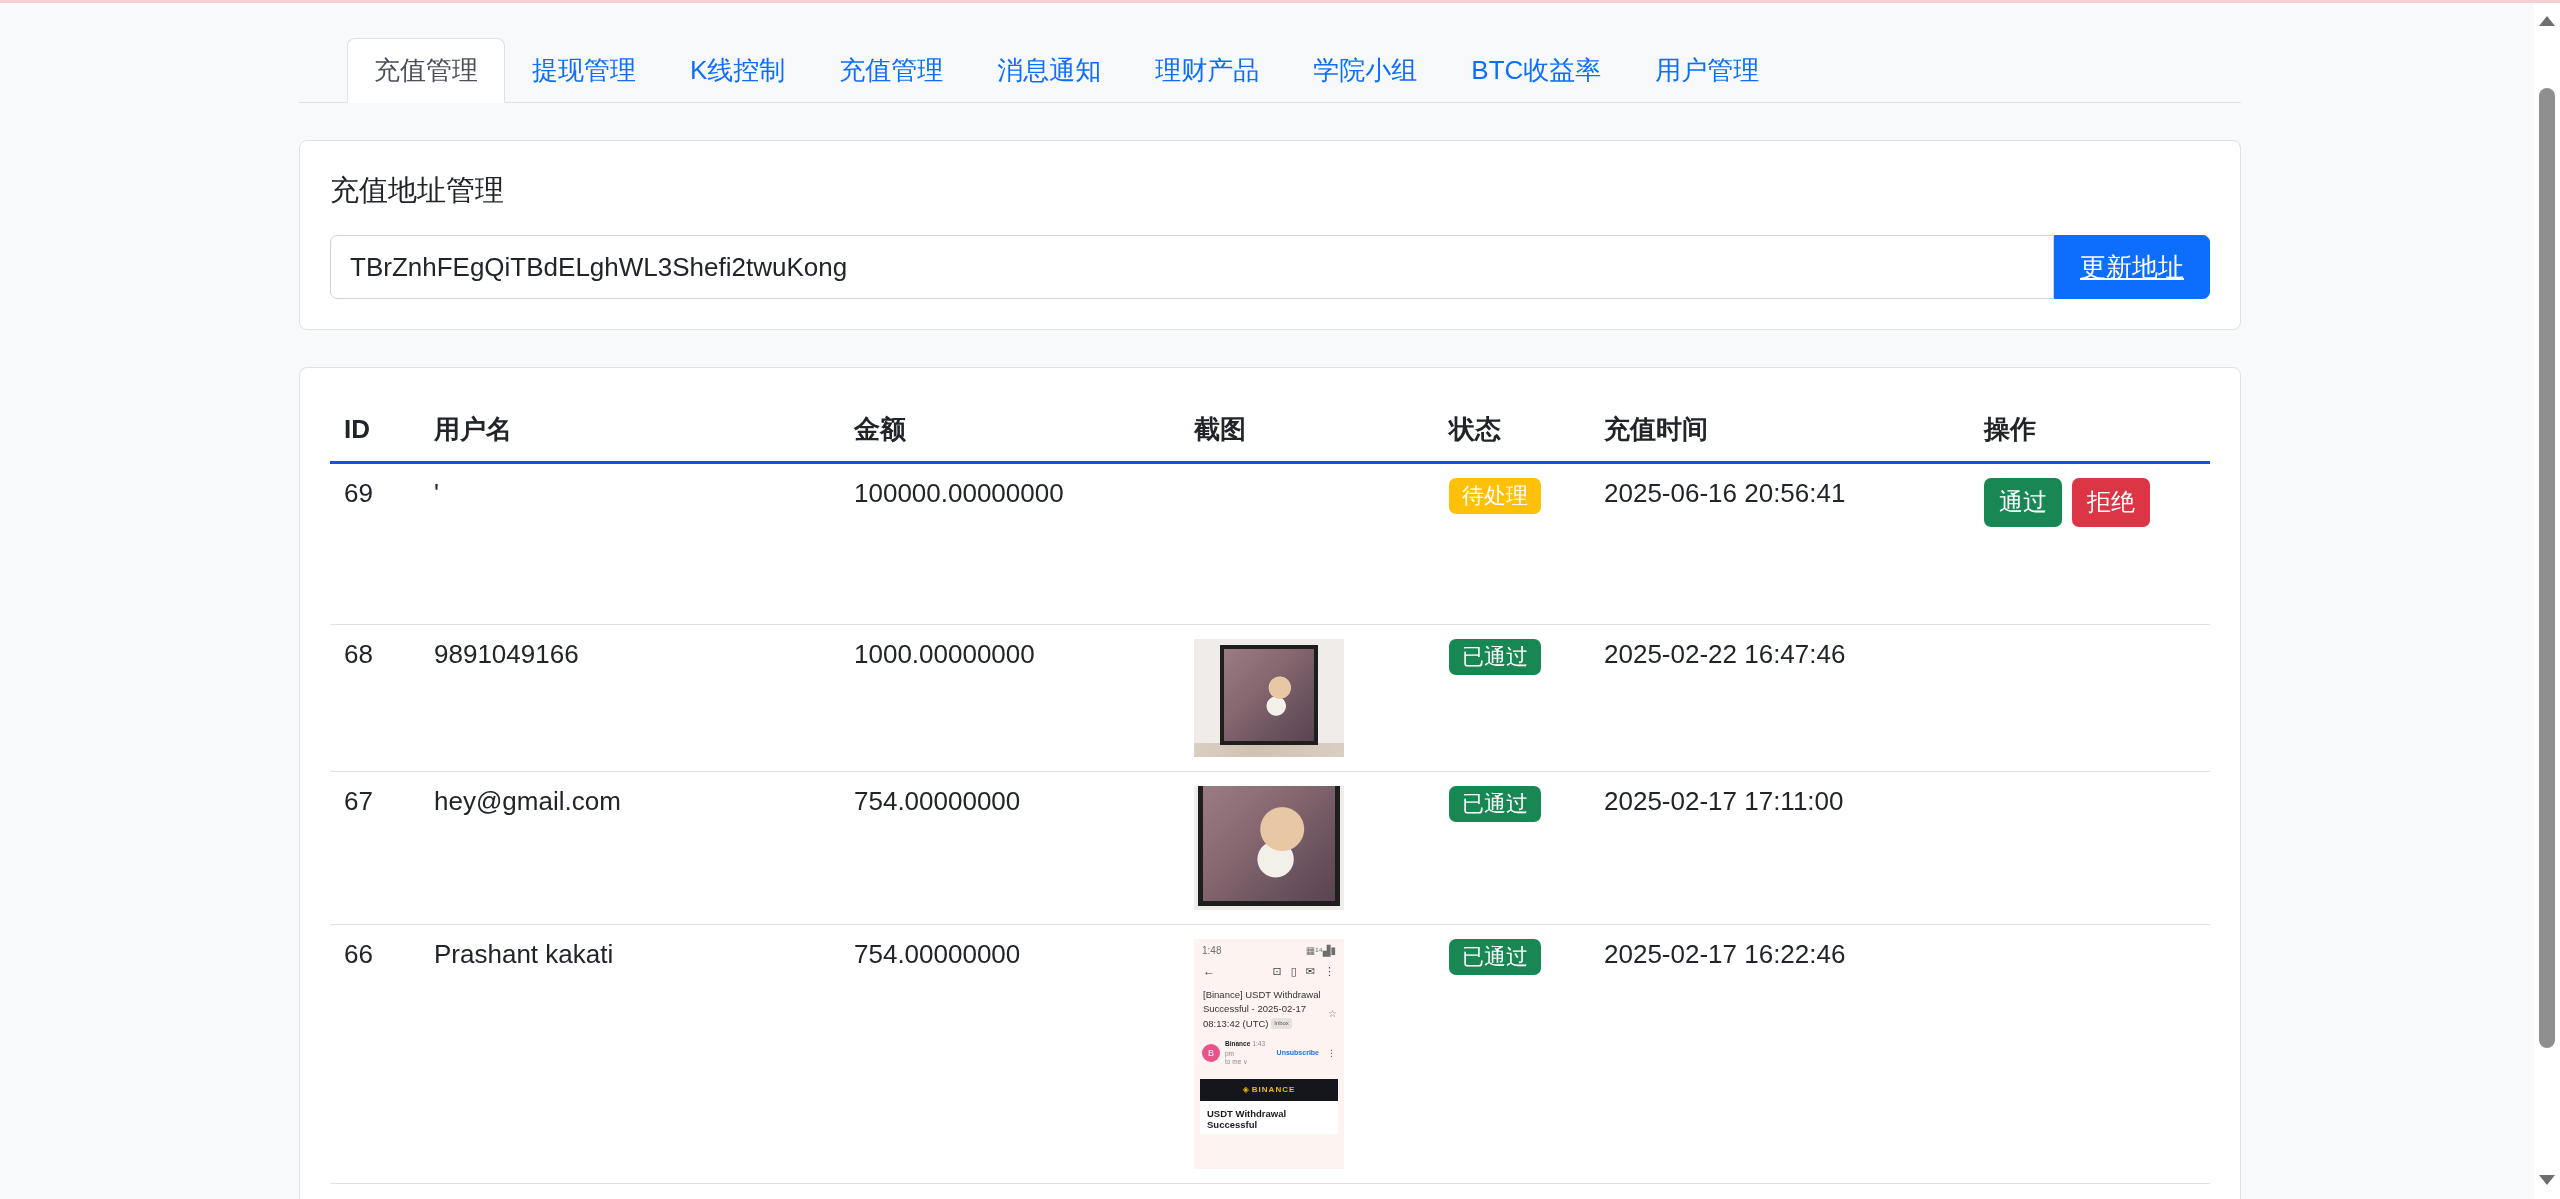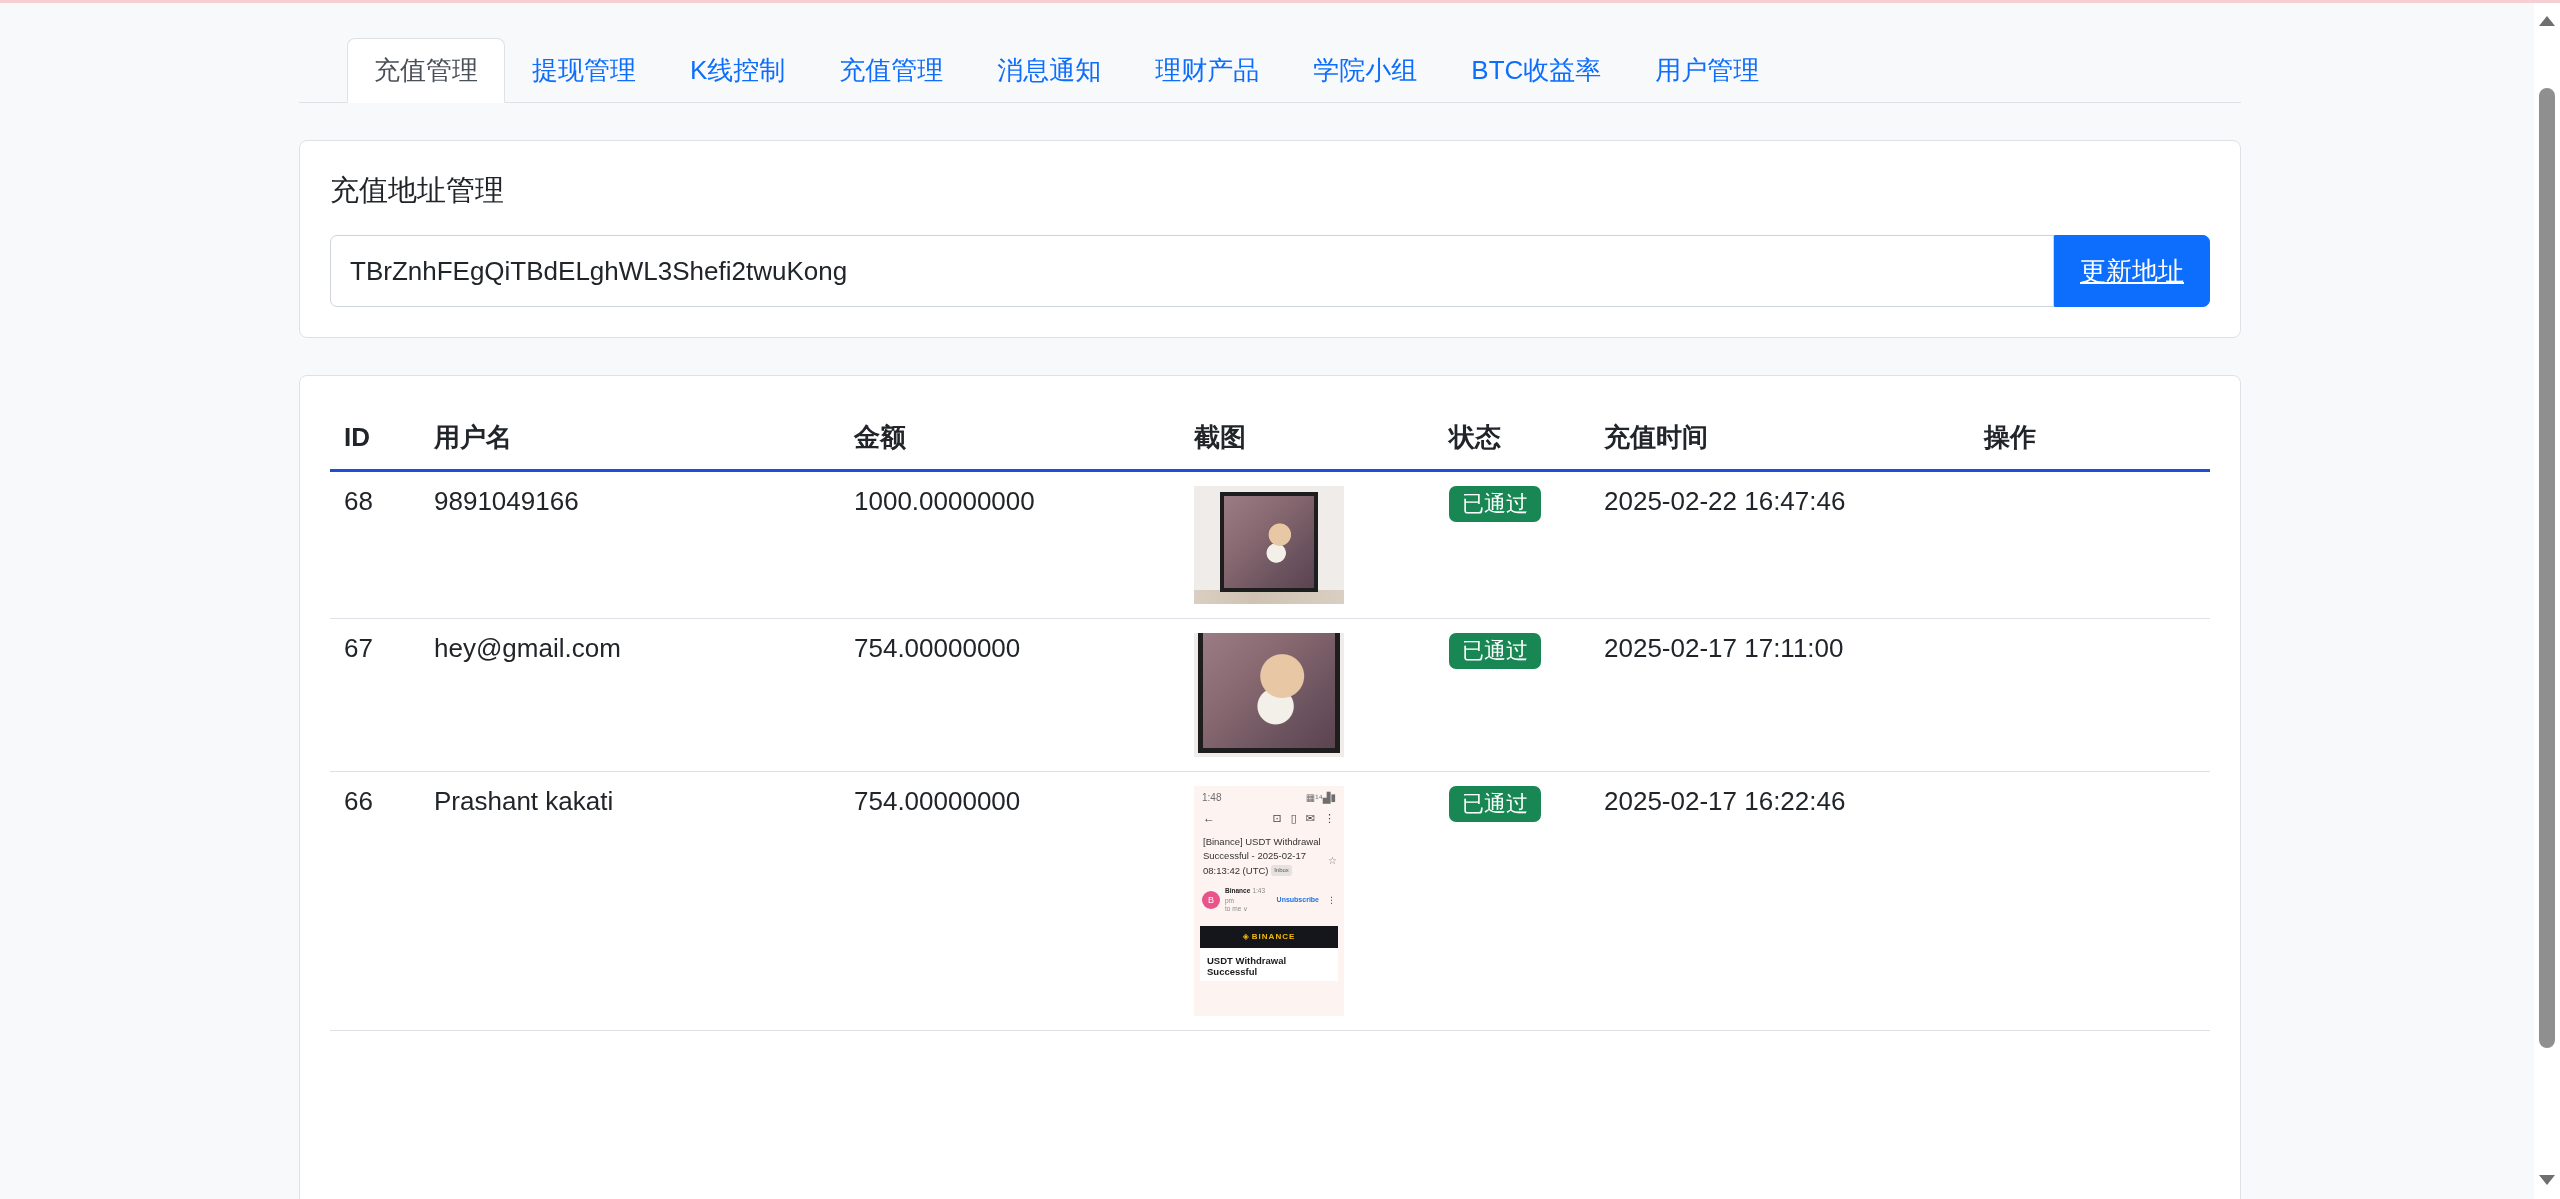--- a/index.html
+++ b/index.html
@@ -41,21 +41,21 @@
     white-space:nowrap; }
   .tab.active { background:#fff; color:#495057;
     border-color:#dee2e6 #dee2e6 #fff; }
 
   
   .card { background:#fff; border:1px solid #dee2e6; border-radius:8px;
     margin-top:37px; }
   .card-body { padding:30px; }
   .address-title { font-size:29px; font-weight:500; margin-bottom:24px; }
   .input-group { display:flex; width:100%; }
-  .address-input { flex:1; height:72px; border:1px solid #ced4da;
+  .address-input { flex:1; height:64px; border:1px solid #ced4da;
     border-radius:7px 0 0 7px; font-size:26px; padding:0 19px; color:#212529;
     font-family:inherit; background:#fff; outline:none; }
   .update-btn { background:#0d6efd; color:#fff; border:1px solid #0d6efd;
     border-radius:0 7px 7px 0; font-size:26px; padding:0 25px; cursor:pointer;
     font-family:inherit;text-decoration:underline; }
 
   
   .table-card { height:900px; overflow:hidden; }
   table { width:100%; border-collapse:collapse; font-size:26px; }
   th { text-align:left; font-weight:700; padding:14px; color:#212529;
@@ -175,20 +175,38 @@
             <th>ID</th>
             <th>用户名</th>
             <th>金额</th>
             <th>截图</th>
             <th>状态</th>
             <th>充值时间</th>
             <th>操作</th>
           </tr>
         </thead>
         <tbody>
+          <tr>
+            <td>69</td>
+            <td>'</td>
+            <td>100000.00000000</td>
+            <td>
+                <div class="shot-spacer"></div>
+              </td>
+            <td>
+              <span class="badge badge-pending">待处理</span>
+            </td>
+            <td>2025-06-16 20:56:41</td>
+            <td>
+              <div class="row-actions">
+                <button class="btn-approve">通过</button>
+                <button class="btn-reject">拒绝</button>
+              </div>
+            </td>
+          </tr>
 
           <tr>
             <td>68</td>
             <td>9891049166</td>
             <td>1000.00000000</td>
             <td>
               <div class="painting tall">
                 <div class="floor"></div>
                   <div class="frame"></div>
               </div>

